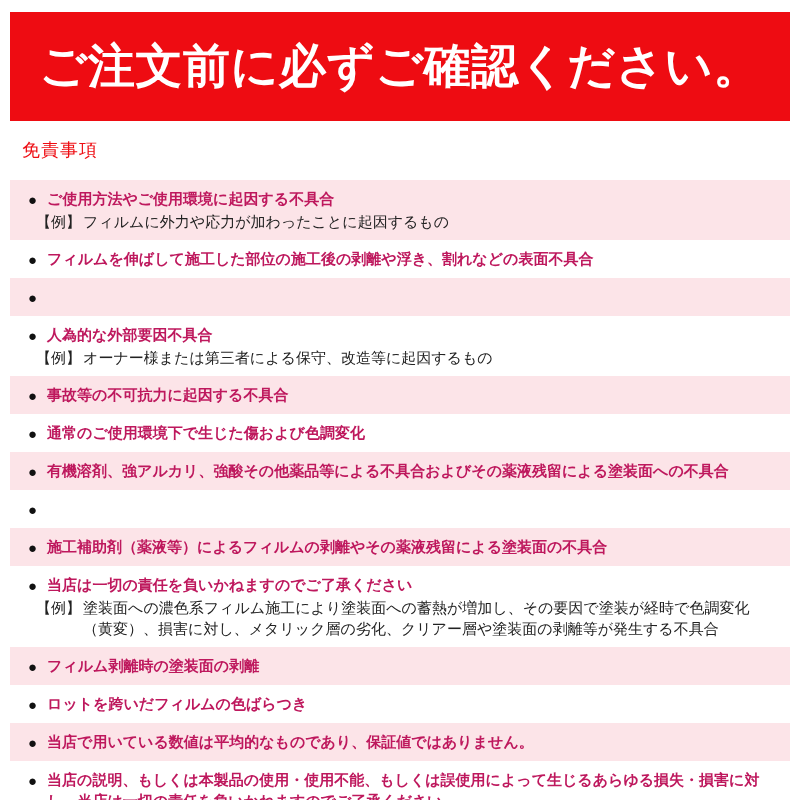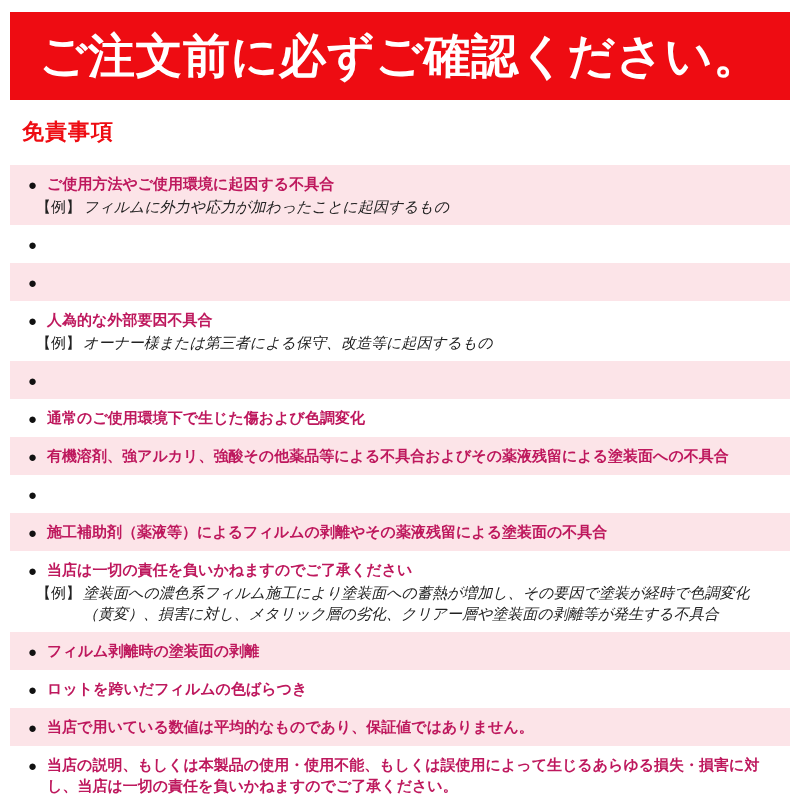--- a/index.html
+++ b/index.html
@@ -5,39 +5,39 @@
   * { margin: 0; padding: 0; box-sizing: border-box; }
   html, body {
     width: 800px;
     background: #ffffff;
     font-family: "Liberation Sans", "DejaVu Sans", sans-serif;
   }
   body { min-height: 800px; overflow: hidden; }
 
   .banner {
     margin: 12px 10px 0 10px;
-    height: 88px;
+    height: 109px;
     background: var(--accent, #ee0c12);
     display: flex;
     align-items: center;
     justify-content: center;
   }
   .banner-text {
     color: #ffffff;
     font-size: 47px;
     font-weight: bold;
     letter-spacing: 0.5px;
     white-space: nowrap;
   }
 
   .section-title {
     margin: 17px 7px 18px 22px;
     color: var(--accent, #ee0c12);
-    font-size: 22px;
-    font-weight: bold;
+    font-size: 18px;
+    font-weight: normal;
     letter-spacing: 1px;
   }
 
   .items { margin: 0 10px; }
 
   .item {
     display: flex;
     align-items: flex-start;
     padding: 8px 14px 8px 18px;
   }
@@ -62,21 +62,21 @@
   .item-example {
     display: flex;
     margin-left: -11px;
     margin-top: 2px;
     font-size: 15px;
     font-weight: normal;
     line-height: 21px;
     color: #222222;
   }
   .example-label { white-space: nowrap; margin-right: 2px; }
-  .example-text { flex: 1; word-break: break-all; font-style: italic; }
+  .example-text { flex: 1; word-break: break-all; }
 </style>
 </head>
 <body style="--accent: #ee0c12; --stripe: #fce4e8;">
 
 <div class="page">
 
   <div class="banner">
     <span class="banner-text">ご注文前に必ずご確認ください。</span>
   </div>
 
@@ -89,39 +89,47 @@
       <div class="item-main">ご使用方法やご使用環境に起因する不具合</div>
       <div class="item-example">
         <span class="example-label">【例】</span>
         <span class="example-text">フィルムに外力や応力が加わったことに起因するもの</span>
       </div>
     </div>
   </div>
 
   <div class="item white">
     <span class="bullet">●</span>
+    <div class="item-body">
+      <div class="item-main">フィルムを伸ばして施工した部位の施工後の剥離や浮き、割れなどの表面不具合</div>
+
+    </div>
   </div>
 
   <div class="item pink">
     <span class="bullet">●</span>
   </div>
 
   <div class="item white">
     <span class="bullet">●</span>
     <div class="item-body">
       <div class="item-main">人為的な外部要因不具合</div>
       <div class="item-example">
         <span class="example-label">【例】</span>
         <span class="example-text">オーナー様または第三者による保守、改造等に起因するもの</span>
       </div>
     </div>
   </div>
 
   <div class="item pink">
     <span class="bullet">●</span>
+    <div class="item-body">
+      <div class="item-main">事故等の不可抗力に起因する不具合</div>
+
+    </div>
   </div>
 
   <div class="item white">
     <span class="bullet">●</span>
     <div class="item-body">
       <div class="item-main">通常のご使用環境下で生じた傷および色調変化</div>
 
     </div>
   </div>
 

